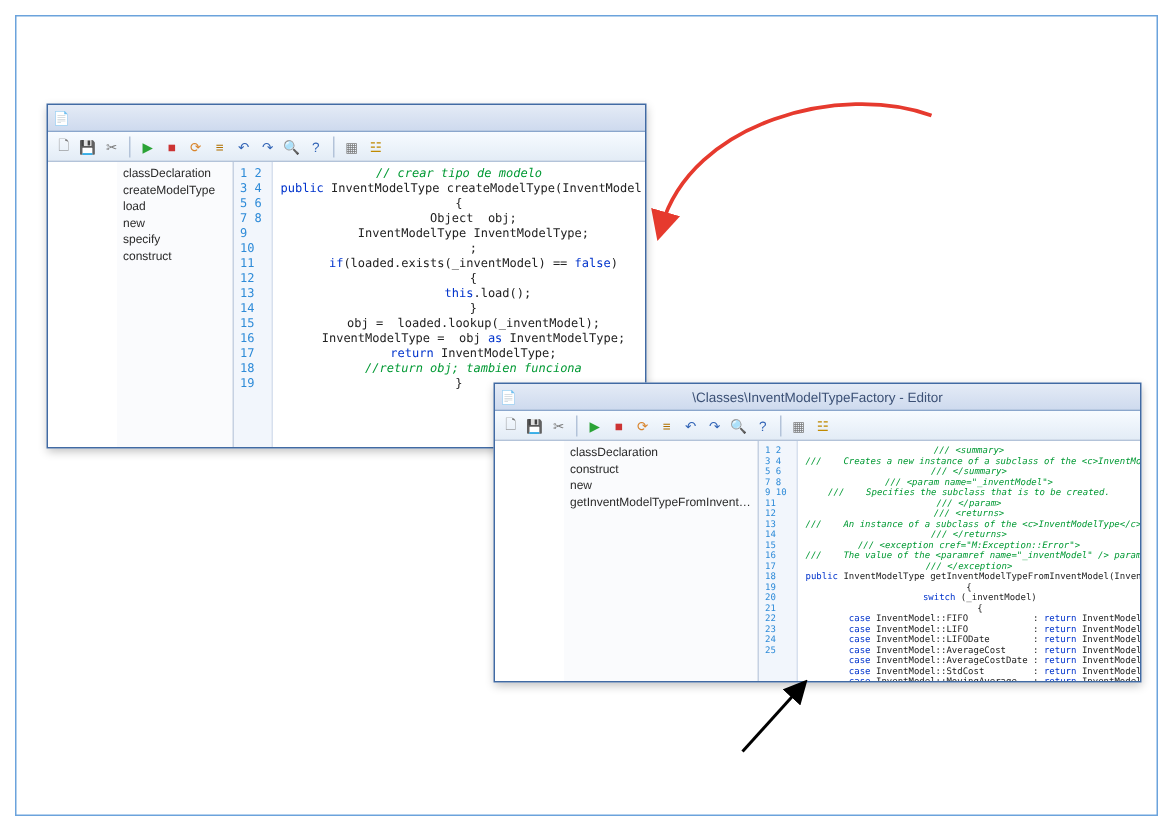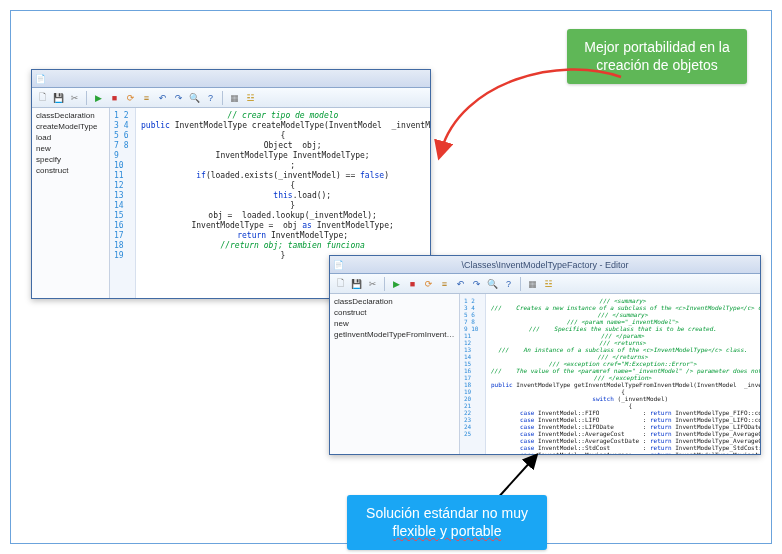--- a/index.html
+++ b/index.html
@@ -84,20 +84,21 @@
     display: flex; align-items: center; justify-content: center;
     font-size: 9px;
     cursor: pointer;
   }
   .tsep { width: 1px; height: 14px; background: #b3c3d9; margin: 0 2px; }
 
   .body {
     flex: 1;
     display: flex;
     min-height: 0;
+    margin-left: 46px;
   }
   .classlist {
     width: 78px;
     background: #fafbfd;
     border-right: 1px solid #c6d1e2;
     padding: 2px 4px;
     font-size: 8px;
     color: #2a2a2a;
   }
   .ed2 .classlist { width: 130px; }
@@ -129,23 +130,20 @@
   .ed2 .code { font-size: 6px; line-height: 7px; }
 
   .kw  { color: #0033cc; }       
   .cm  { color: #009933; font-style: italic; }       
 </style>
 </head>
 <body>
 
 <div class="container">
 
-  <div class="callout green">
-    <span>Mejor portabilidad en la creación de objetos</span>
-  </div>
 
   <svg class="arrow" style="left:410px; top:50px; width:220px; height:220px;" viewBox="0 0 220 220">
     <defs>
       <marker id="ah-red" viewBox="0 0 10 10" refX="5" refY="5" markerWidth="8" markerHeight="8" orient="auto-start-reverse">
         <path d="M 0 0 L 10 5 L 0 10 z" fill="#e63a2e"></path>
       </marker>
     </defs>
     <path d="M 200 16 C 140 -6, 40 20, 20 90" stroke="#e63a2e" stroke-width="2.5" fill="none" marker-end="url(#ah-red)"></path>
   </svg>
 
@@ -262,17 +260,14 @@
 
   <svg class="arrow" style="left:476px; top:440px; width:60px; height:60px;" viewBox="0 0 60 60">
     <defs>
       <marker id="ah-black" viewBox="0 0 10 10" refX="5" refY="5" markerWidth="8" markerHeight="8" orient="auto-start-reverse">
         <path d="M 0 0 L 10 5 L 0 10 z" fill="#000"></path>
       </marker>
     </defs>
     <line x1="8" y1="50" x2="46" y2="8" stroke="#000" stroke-width="2" marker-end="url(#ah-black)"></line>
   </svg>
 
-  <div class="callout blue">
-    <span>Solución estándar no muy </span><span class="red-wavy">flexible y portable</span>
-  </div>
 
 </div>
 
 </body></html>

